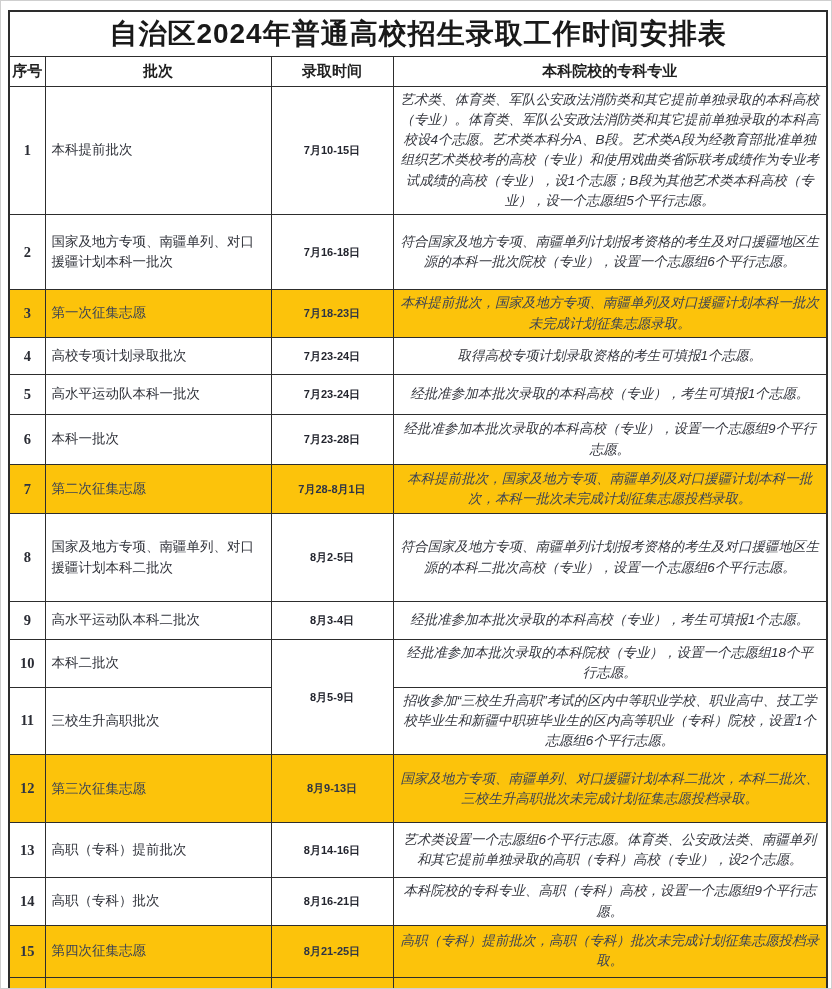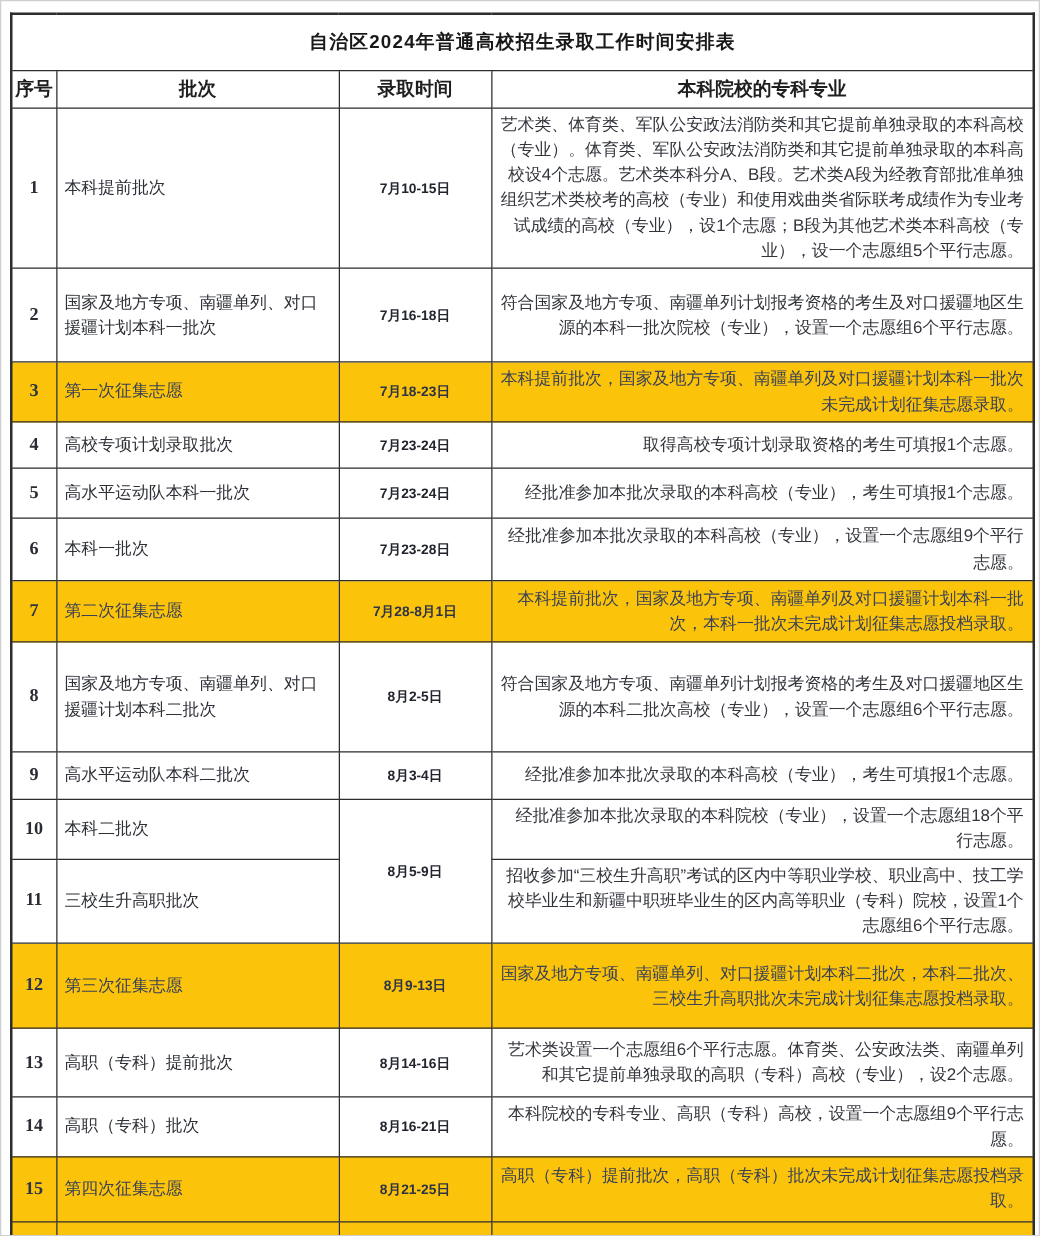--- a/index.html
+++ b/index.html
@@ -23,21 +23,21 @@
     width: 818px;
     border: 2px solid #2d2d2d;
   }
   table.sched th, table.sched td {
     border: 1.5px solid #2d2d2d;
     vertical-align: middle;
     box-sizing: border-box;
   }
   th.title-cell {
     height: 45px;
-    font-size: 15px;
+    font-size: 28px;
     font-weight: bold;
     letter-spacing: 1px;
     color: #191919;
     text-align: center;
     background: #ffffff;
   }
   tr.colhead th {
     height: 30px;
     font-size: 15px;
     font-weight: bold;
@@ -59,25 +59,26 @@
     color: #2e3038;
   }
   td.c-time {
     text-align: center;
     font-weight: bold;
     font-size: 11px;
     white-space: nowrap;
     color: #23252e;
   }
   td.c-desc {
-    text-align: right;
+    text-align: center;
     padding: 3px 7px;
     font-size: 13.5px;
     line-height: 1.5;
     color: #33353d;
+    font-style: italic;
   }
   tr.hl { background: #fcc30b; }
   tr.hl td { color: #3a4256; }
   tr.hl td.c-time, tr.hl td.c-no { color: #2d3446; }
 
   
   #rows tr:nth-child(1)  { height: 112px; }
   #rows tr:nth-child(2)  { height: 75px; }
   #rows tr:nth-child(3)  { height: 48px; }
   #rows tr:nth-child(4)  { height: 37px; }

